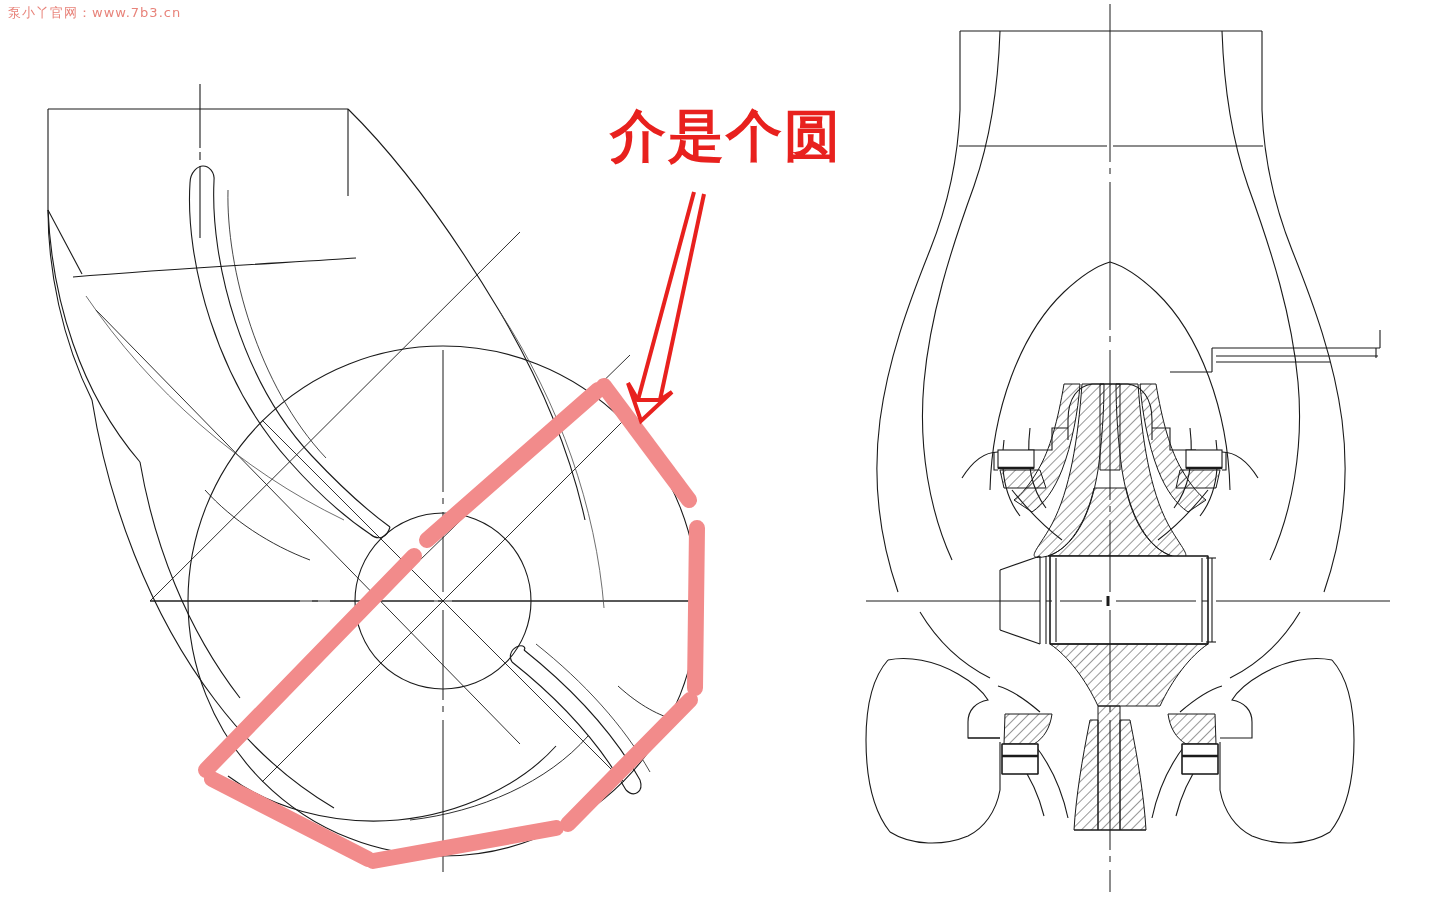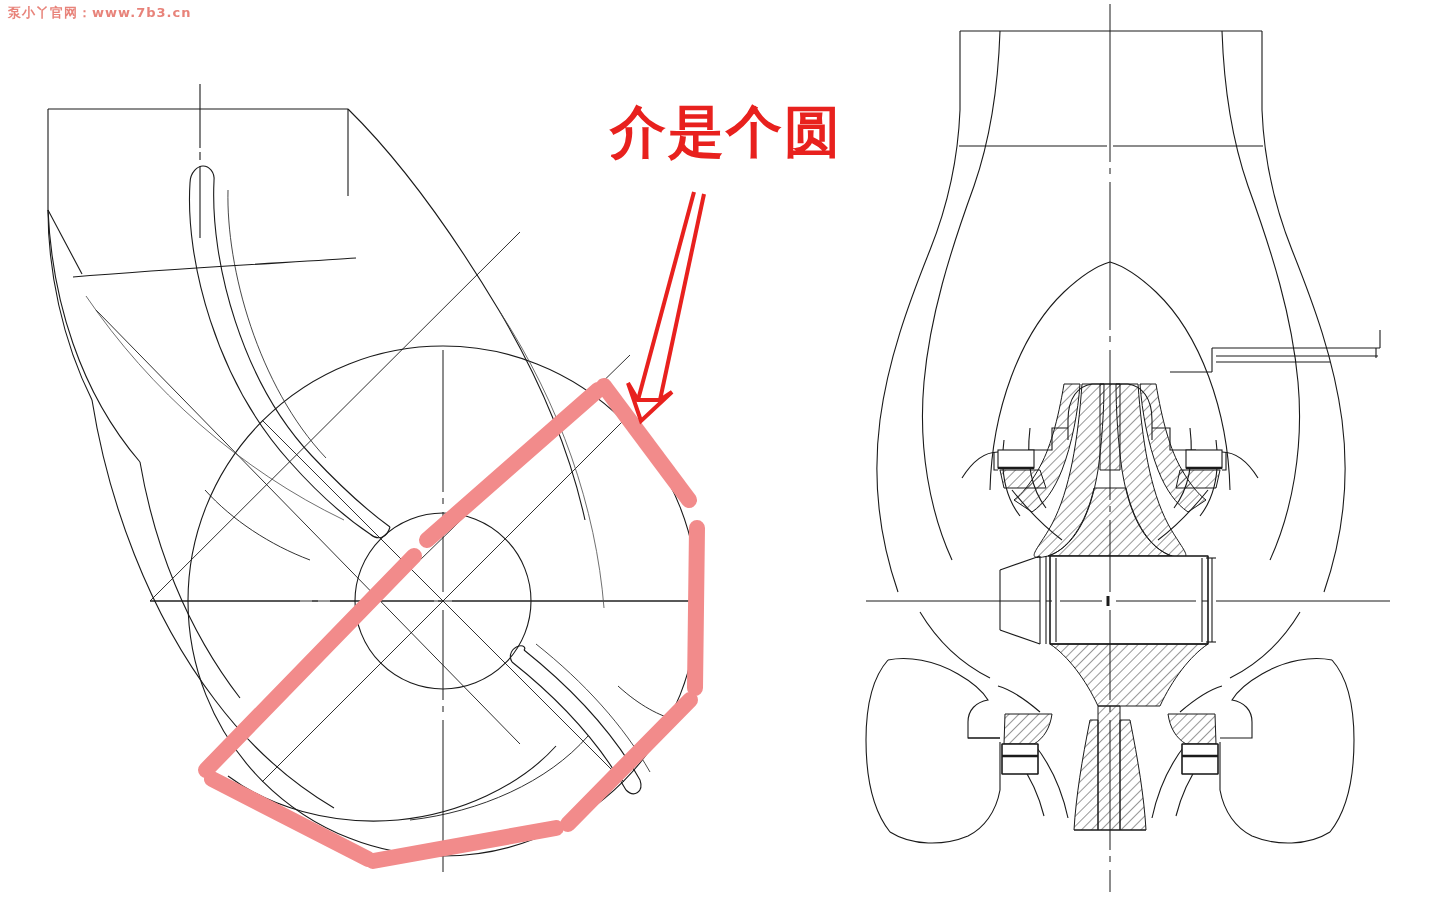--- a/index.html
+++ b/index.html
@@ -29,27 +29,26 @@
   .watermark {
     position: absolute;
     left: 8px;
     top: 4px;
     font-family: "DejaVu Sans", sans-serif;
     font-size: 13px;
     letter-spacing: 1px;
     color: #e8837a;
     white-space: nowrap;
     user-select: none;
-    font-weight: bold;
   }
   .annotation-text {
     position: absolute;
     left: 610px;
     top: 108px;
-    font-family: Liberation Mono, monospace;
+    font-family: Liberation Serif, serif;
     font-size: 56px;
     font-weight: 700;
     color: #e8211e;
     letter-spacing: 2px;
     white-space: nowrap;
     line-height: 1;
   }
 </style>
 </head>
 <body>

